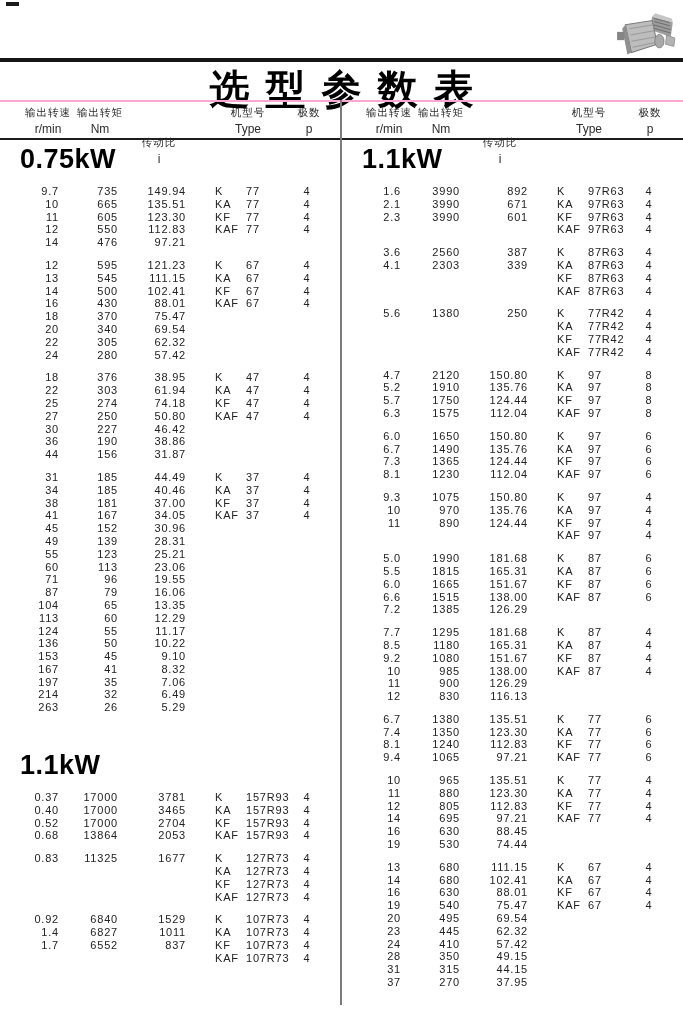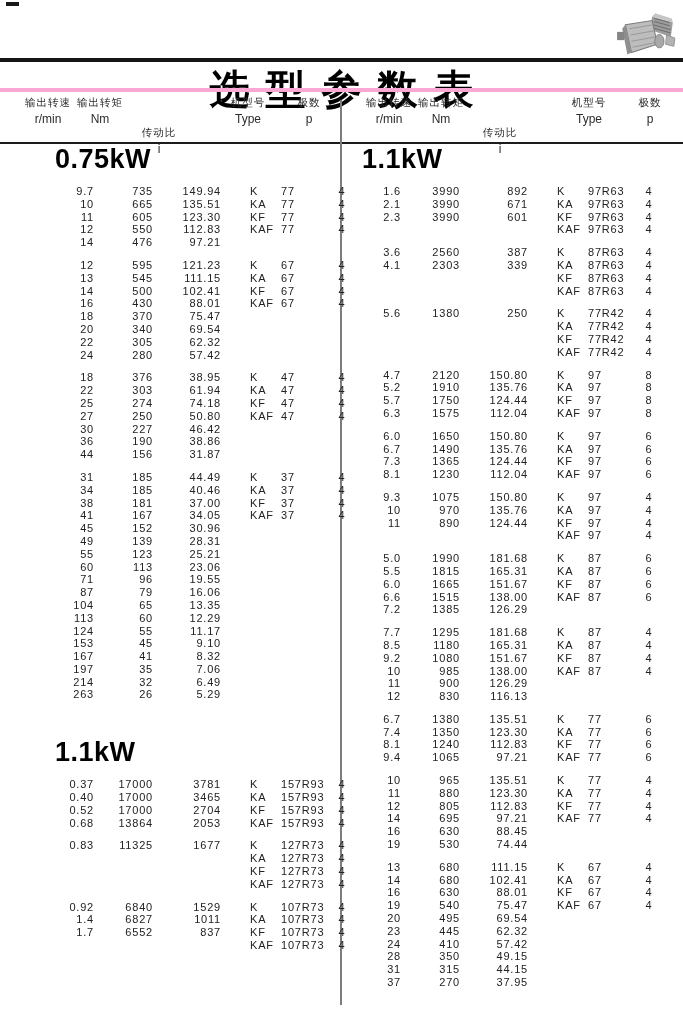--- a/index.html
+++ b/index.html
@@ -3,33 +3,33 @@
 <meta charset="utf-8">
 <style>
   html,body{margin:0;padding:0;background:#e8e8e8;}
   .page{position:relative;width:683px;height:1015px;background:#ffffff;overflow:hidden;
         font-family:"Liberation Sans","DejaVu Sans",sans-serif;color:#1e1e1e;}
   .corner-mark{position:absolute;left:6px;top:2px;width:13px;height:4px;background:#1a1a1a;}
   .top-rule{position:absolute;left:0;top:58px;width:683px;height:4px;background:#161616;}
   .photo{position:absolute;right:4px;top:10px;width:64px;height:52px;}
   .title{position:absolute;left:0;top:62px;width:683px;text-align:center;font-size:40px;
          font-weight:bold;letter-spacing:16px;text-indent:16px;white-space:nowrap;color:#000;}
-  .hstrip{position:absolute;left:0;top:88px;width:683px;height:56px;box-sizing:border-box;
-          border-top:4px solid #f9a8d4;border-bottom:2px solid #1c1c1c;}
+  .hstrip{position:absolute;left:0;top:100px;width:683px;height:40px;box-sizing:border-box;
+          border-top:2px solid #f9a8d4;border-bottom:2px solid #1c1c1c;}
   .hhalf{position:absolute;top:0;height:34px;width:341px;}
   .hhalf.lh{left:0;} .hhalf.rh{left:341px;}
   .hcell{position:absolute;top:4px;width:84px;text-align:center;}
   .hcell:nth-child(1){left:6px;} .hcell:nth-child(2){left:58px;}
   .hcell:nth-child(3){left:117px;margin-top:30px;}.hcell:nth-child(4){left:206px;}
   .hcell:nth-child(5){left:267px;}
   .hcell .cn{font-size:10.5px;letter-spacing:1px;color:#2c2c2c;}
   .hcell .un{font-size:12px;margin-top:2px;color:#2c2c2c;}
   .divider{position:absolute;left:340px;top:100px;width:2px;height:905px;background:#7c7c7c;}
   .col{position:absolute;top:140px;width:341px;}
-  .col.lc{left:0;padding-left:35px;} .col.rc{left:342px;}
+  .col.lc{left:0;} .col.rc{left:342px;}
   .kw{font-size:27px;font-weight:bold;letter-spacing:0.5px;margin:4px 0 10px 20px;color:#000;}
   .kw.second{margin-top:36px;}
   .tgroup{margin-bottom:10px;}
   .row{display:grid;grid-template-columns:59px 59px 68px 60px 46px 30px;height:12.8px;
        line-height:12.8px;font-size:11px;letter-spacing:0.8px;color:#222;}
   .c-s,.c-t,.c-r{text-align:right;}
   .c-x{padding-left:29px;}
   .c-p{text-align:center;}
 </style>
 </head>
@@ -373,20 +373,28 @@
   </div>
         <div class="row">
     <span class="cell c-s">124</span>
     <span class="cell c-t">55</span>
     <span class="cell c-r">11.17</span>
     <span class="cell c-x"></span>
     <span class="cell c-m"></span>
     <span class="cell c-p"></span>
   </div>
         <div class="row">
+    <span class="cell c-s">136</span>
+    <span class="cell c-t">50</span>
+    <span class="cell c-r">10.22</span>
+    <span class="cell c-x"></span>
+    <span class="cell c-m"></span>
+    <span class="cell c-p"></span>
+  </div>
+        <div class="row">
     <span class="cell c-s">153</span>
     <span class="cell c-t">45</span>
     <span class="cell c-r">9.10</span>
     <span class="cell c-x"></span>
     <span class="cell c-m"></span>
     <span class="cell c-p"></span>
   </div>
         <div class="row">
     <span class="cell c-s">167</span>
     <span class="cell c-t">41</span>

